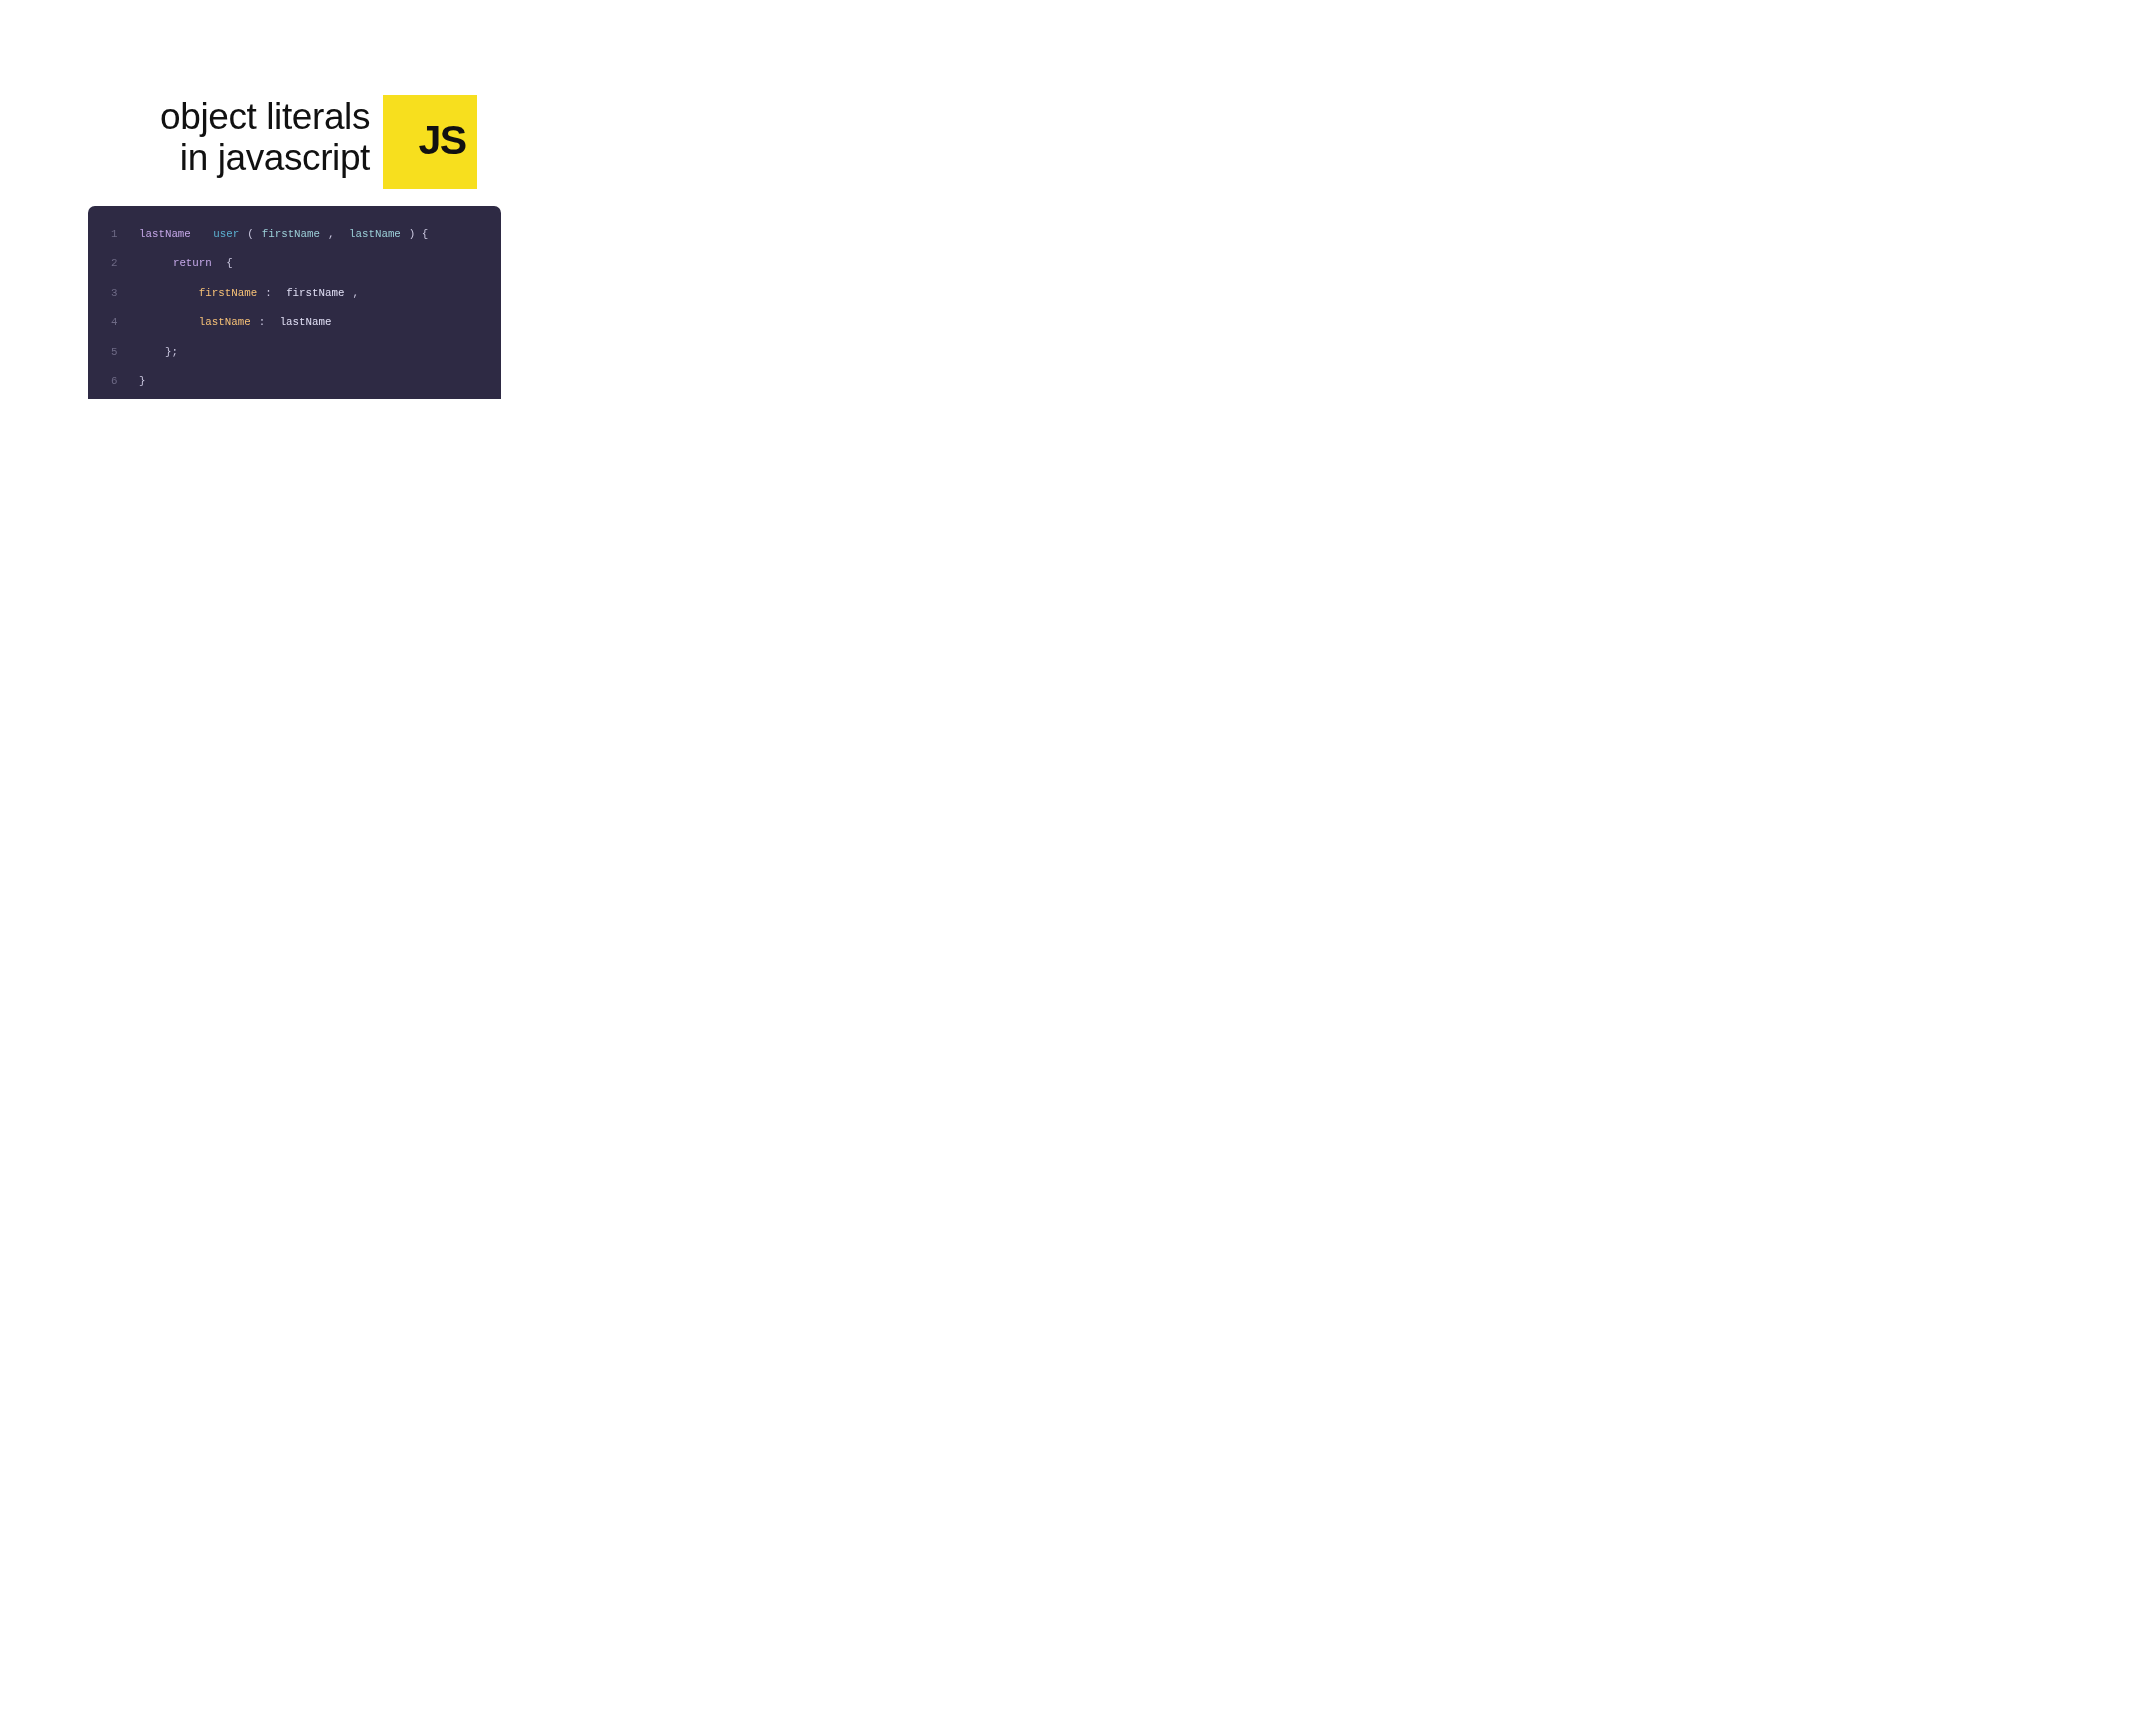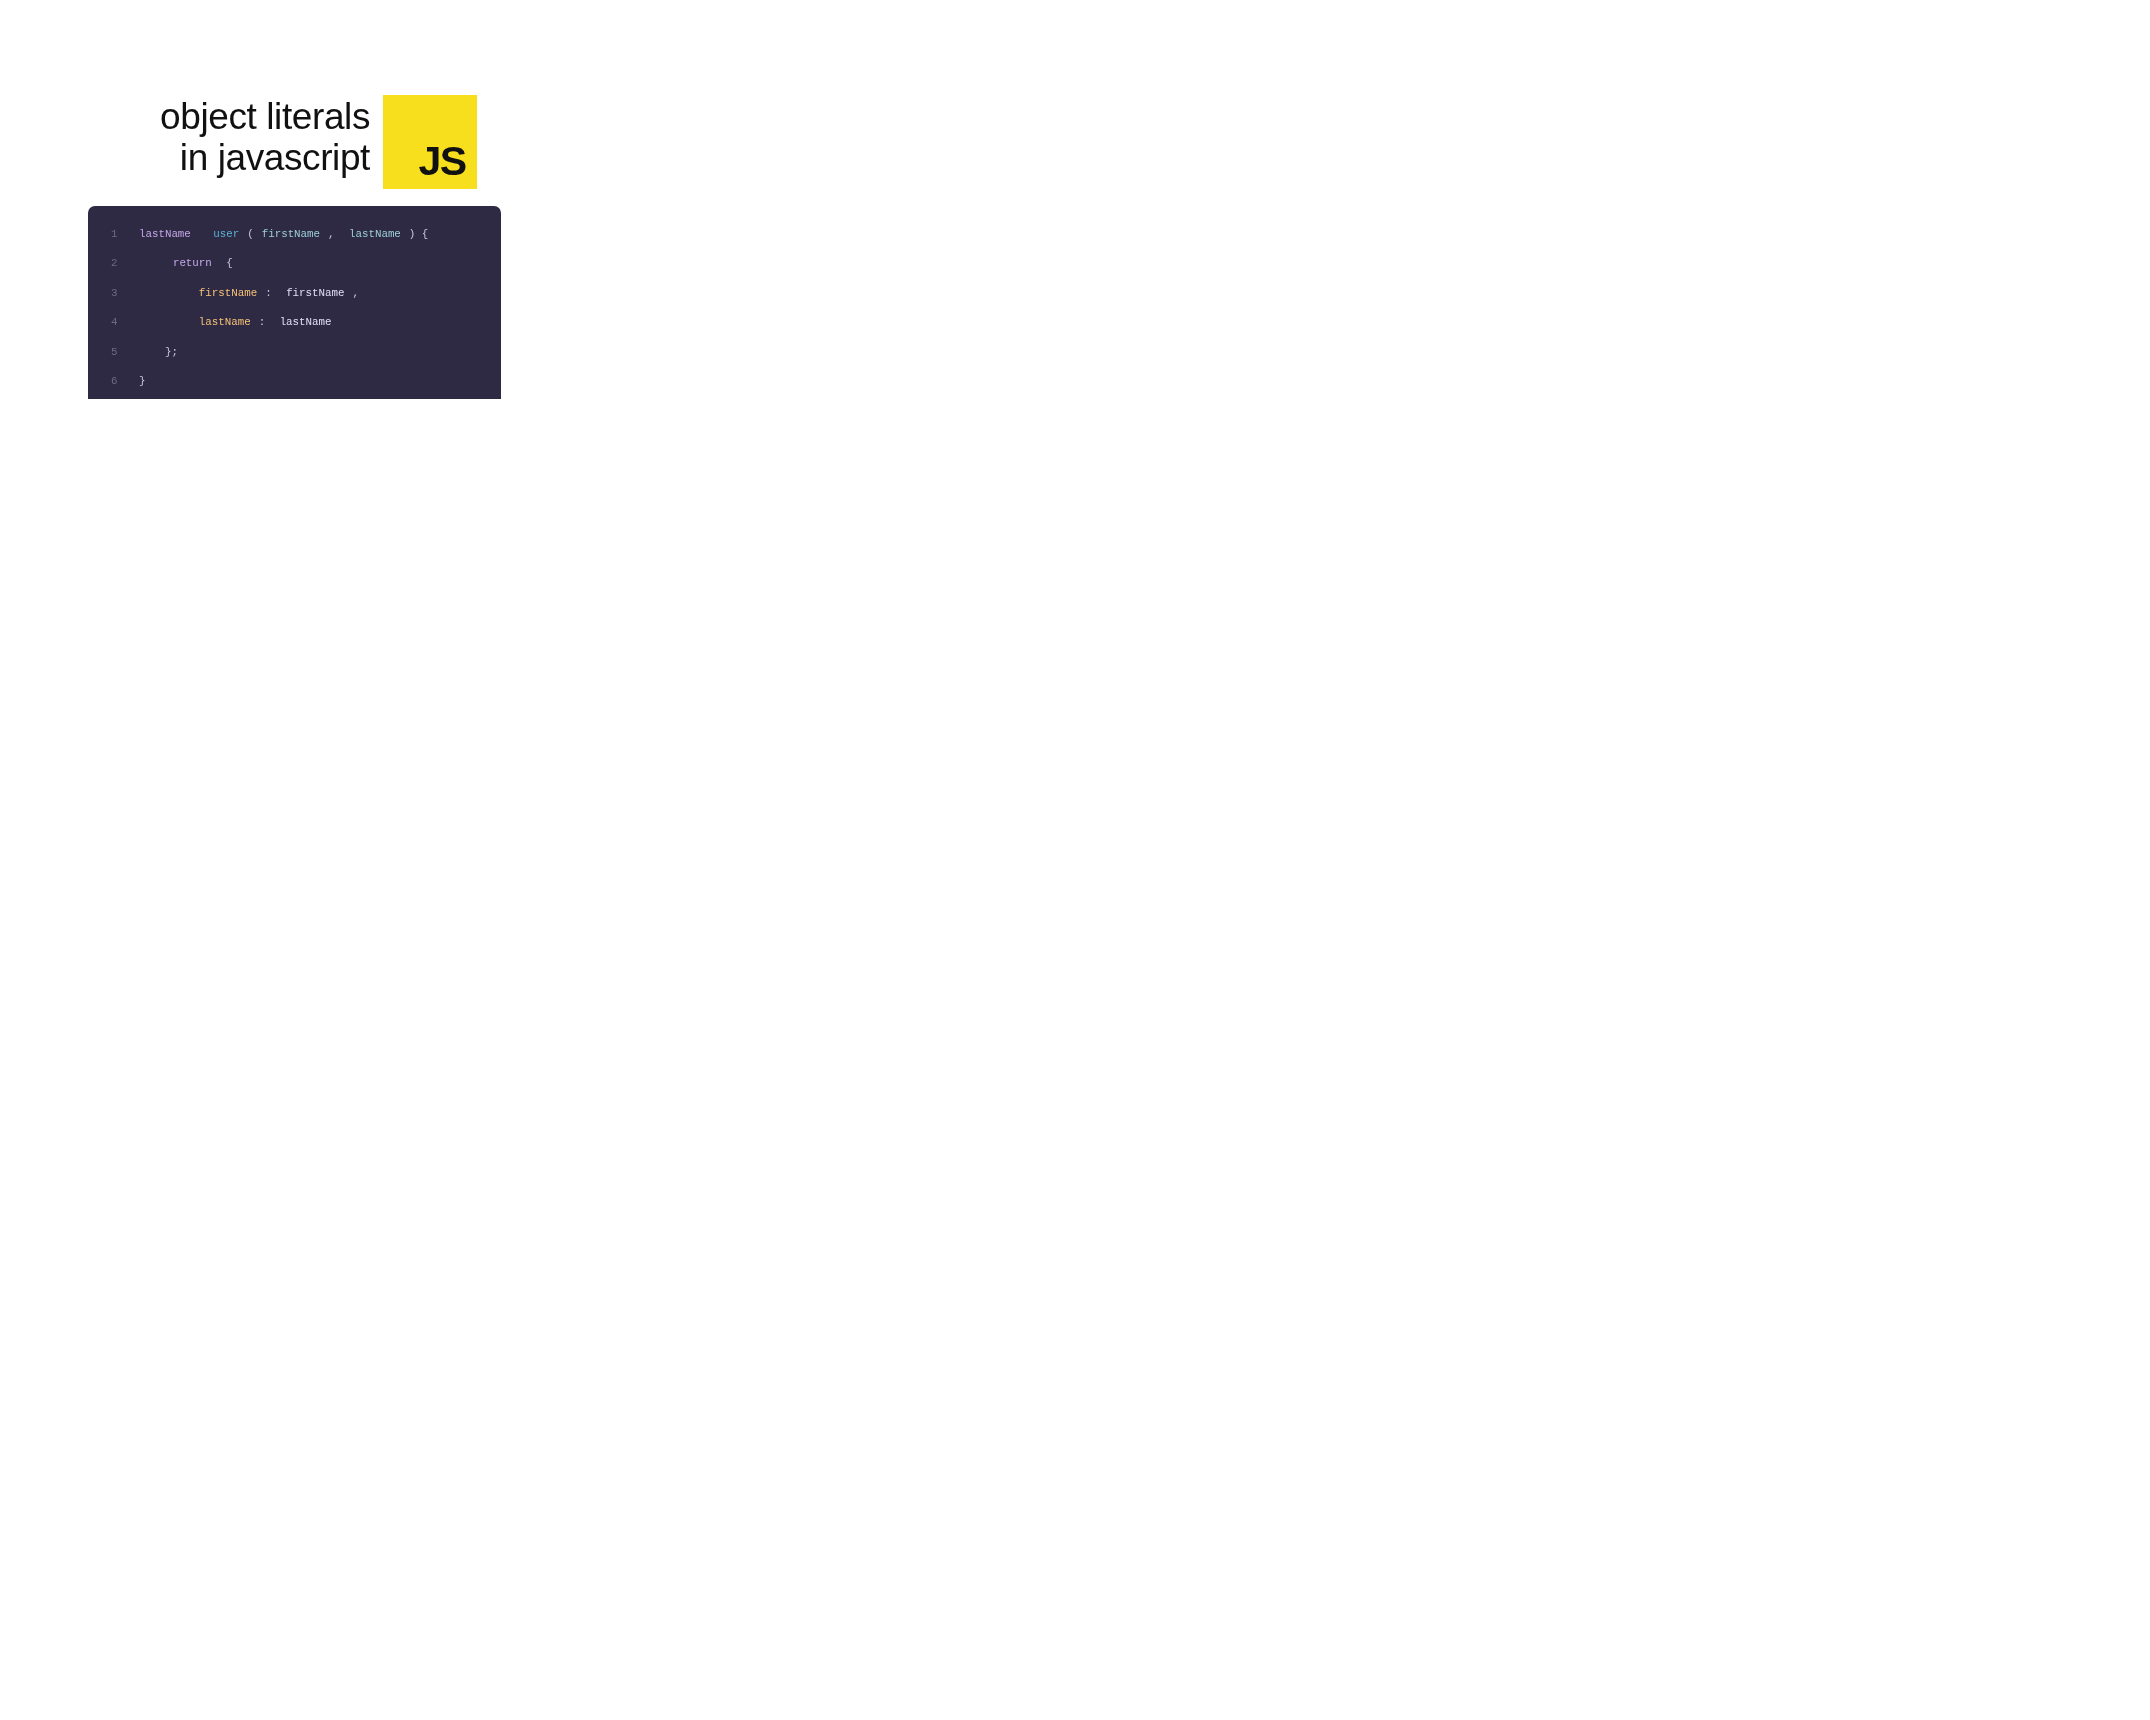--- a/index.html
+++ b/index.html
@@ -23,21 +23,21 @@
     font-weight: 400;
   }
   .js-logo {
     position: absolute;
     left: 371px;
     top: 83px;
     width: 94px;
     height: 94px;
     background: #f7df1e;
     display: flex;
-    align-items: flex-end;
+    align-items: center;
     justify-content: flex-end;
     padding: 0 7.7px 3.4px 0;
   }
   .js-logo-text {
     font-size: 41px;
     font-weight: 800;
     color: #111;
     letter-spacing: -1.7px;
     line-height: 1;
   }

